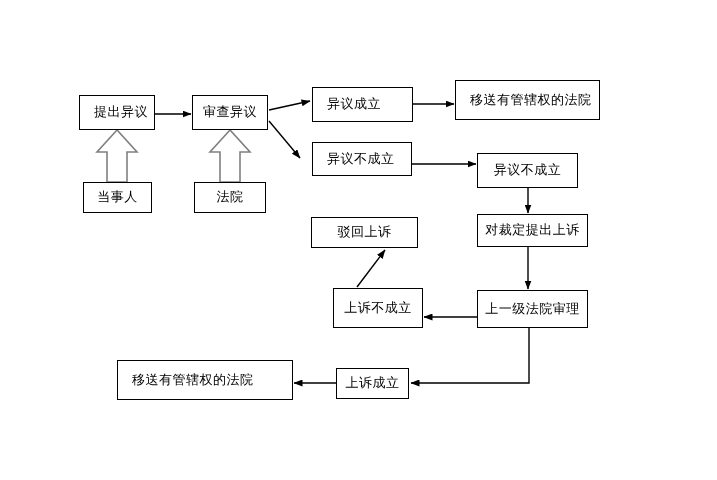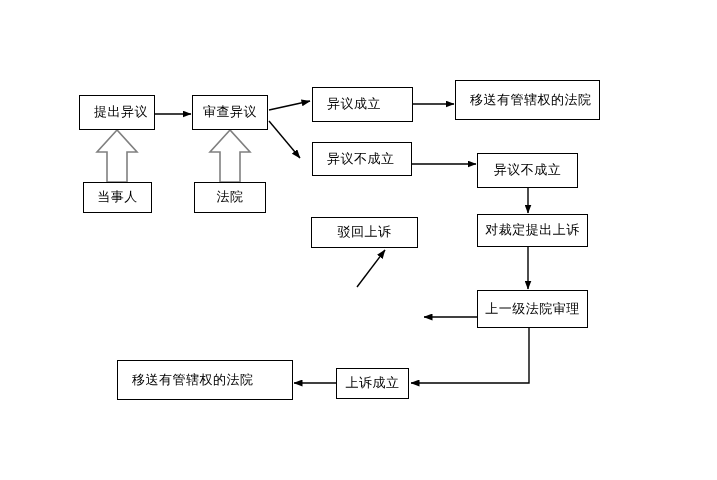--- a/index.html
+++ b/index.html
@@ -115,20 +115,23 @@
   </div>
 
   <div class="node center" style="left:311px; top:217px; width:107px; height:31px;">
     <span class="node-label">驳回上诉</span>
   </div>
 
   <div class="node center" style="left:477px; top:214px; width:111px; height:33px;font-family:Liberation Serif, serif;">
     <span class="node-label">对裁定提出上诉</span>
   </div>
 
+  <div class="node center" style="left:333px; top:288px; width:90px; height:40px;">
+    <span class="node-label">上诉不成立</span>
+  </div>
 
   <div class="node center" style="left:477px; top:290px; width:111px; height:38px;">
     <span class="node-label">上一级法院审理</span>
   </div>
 
   <div class="node leftpad" style="left:117px; top:360px; width:176px; height:40px;">
     <span class="node-label">移送有管辖权的法院</span>
   </div>
 
   <div class="node center" style="left:336px; top:368px; width:73px; height:31px;">

